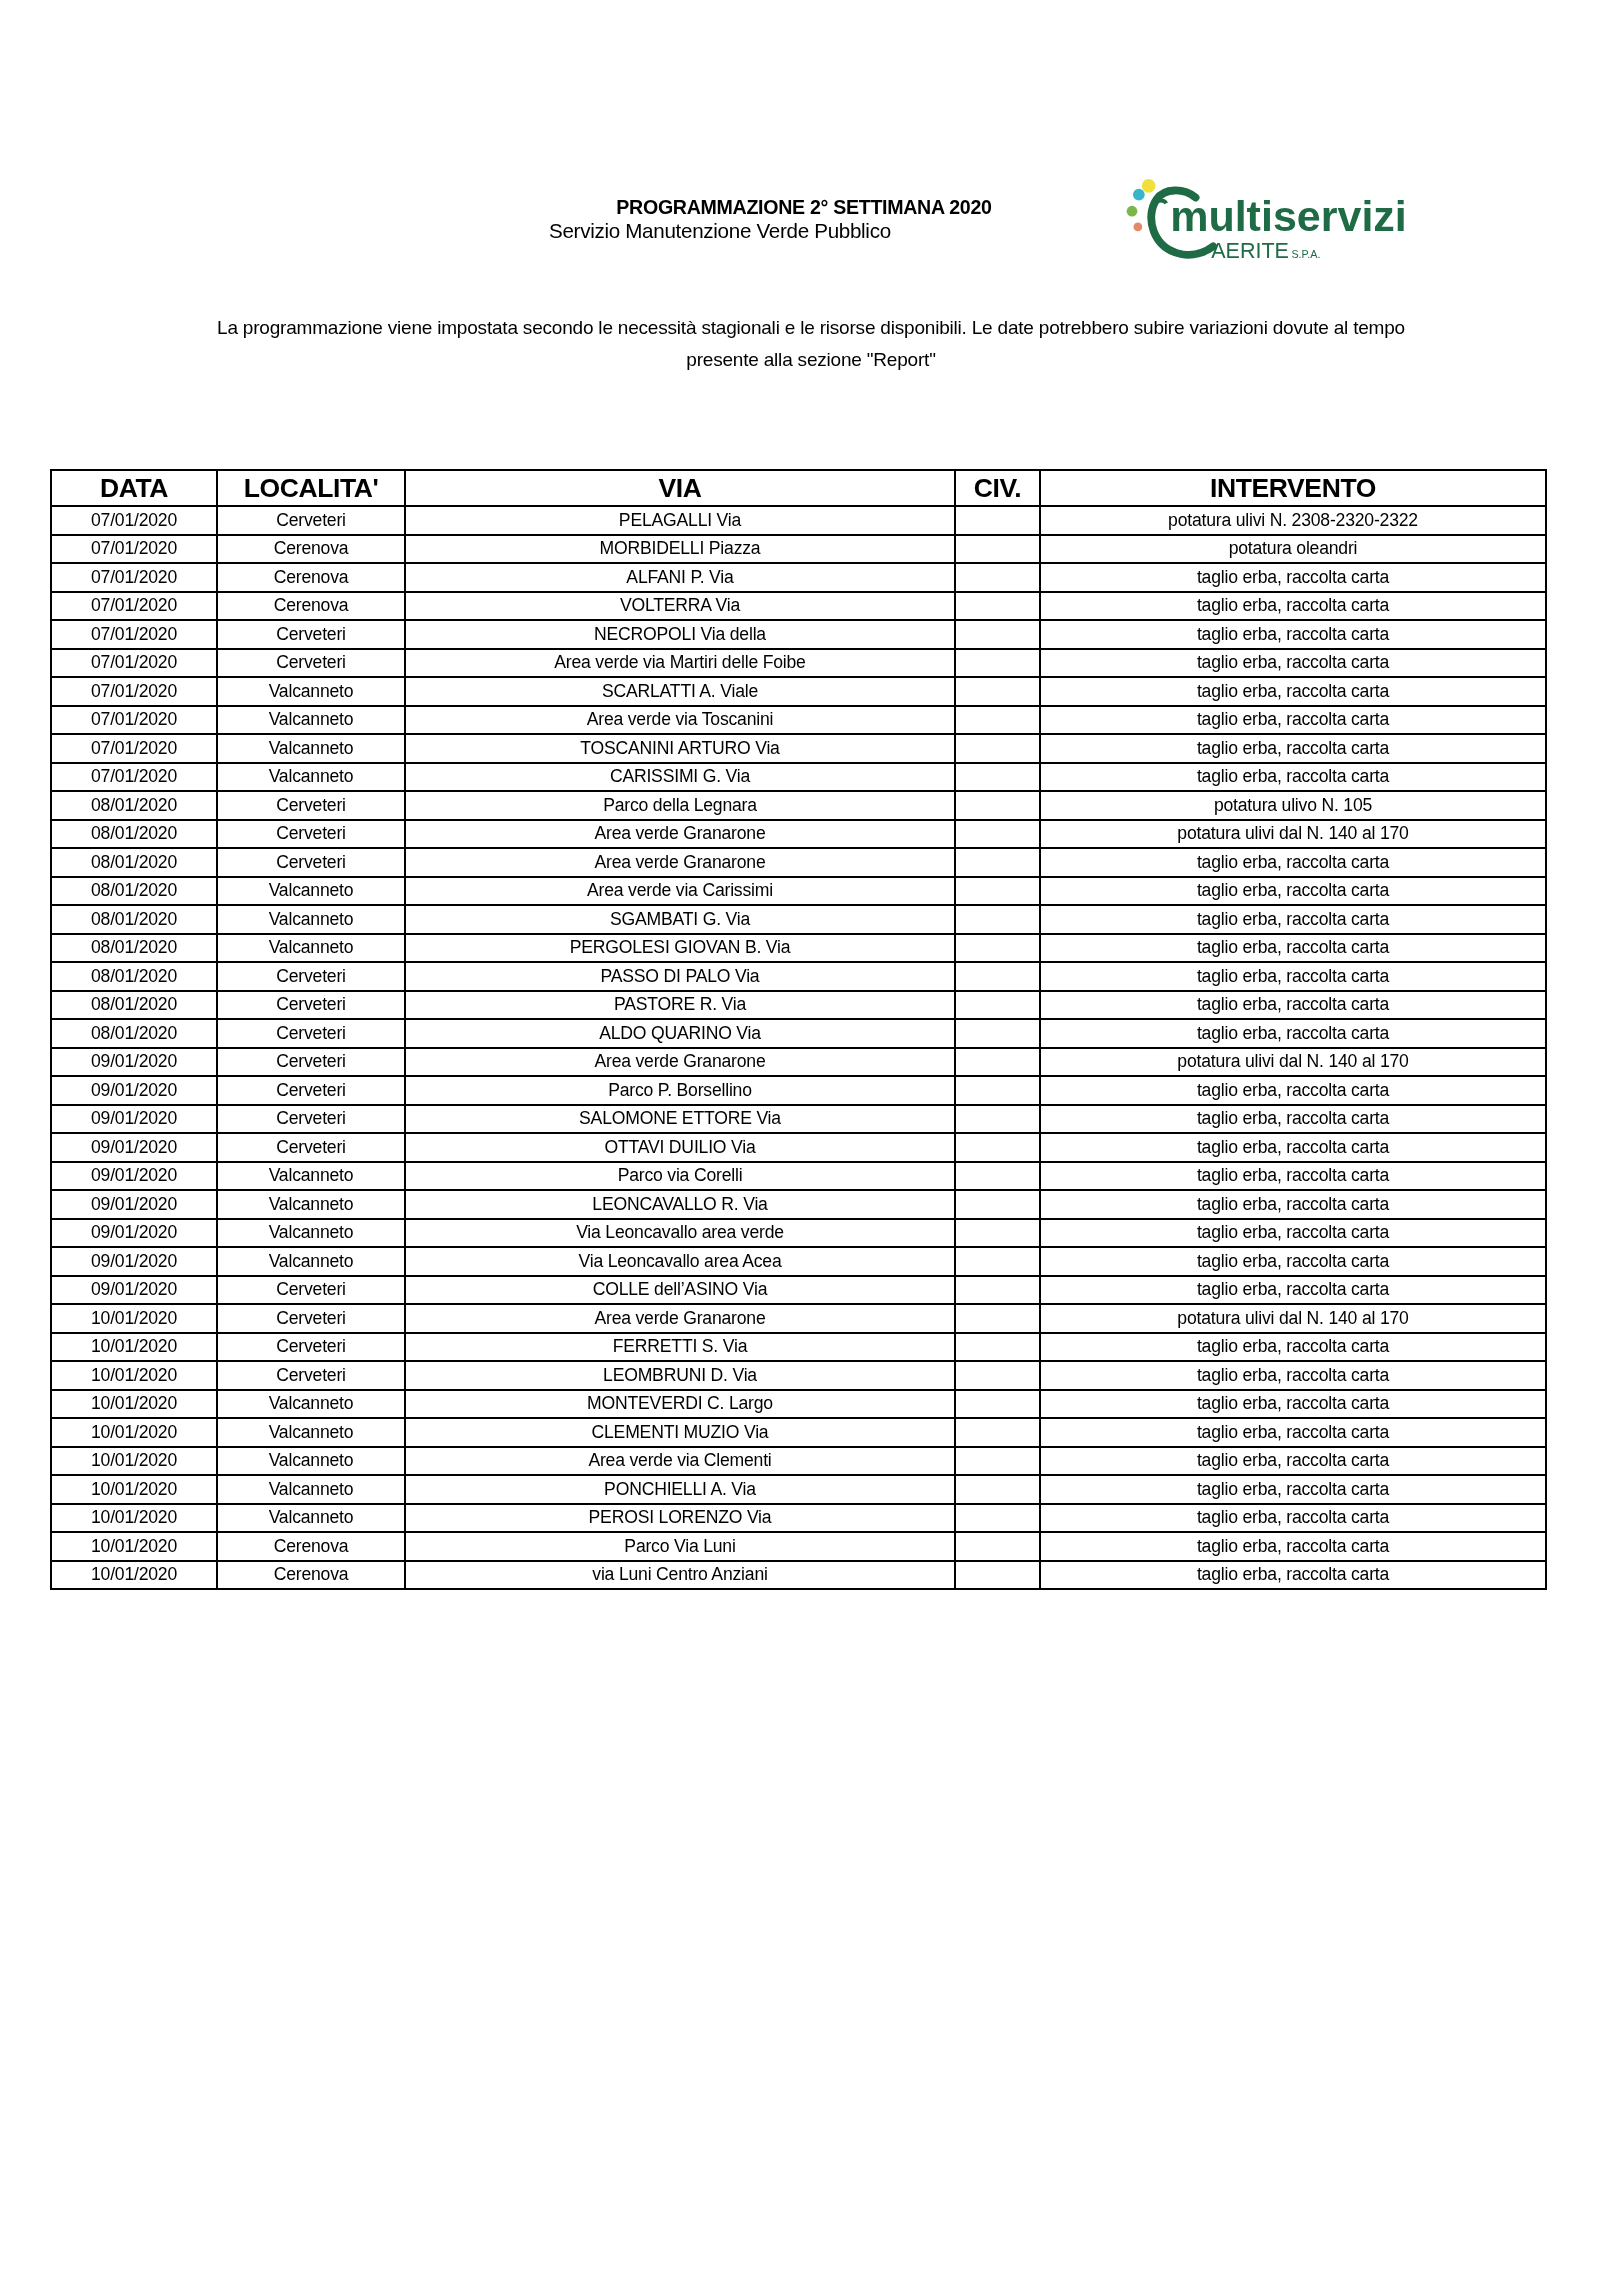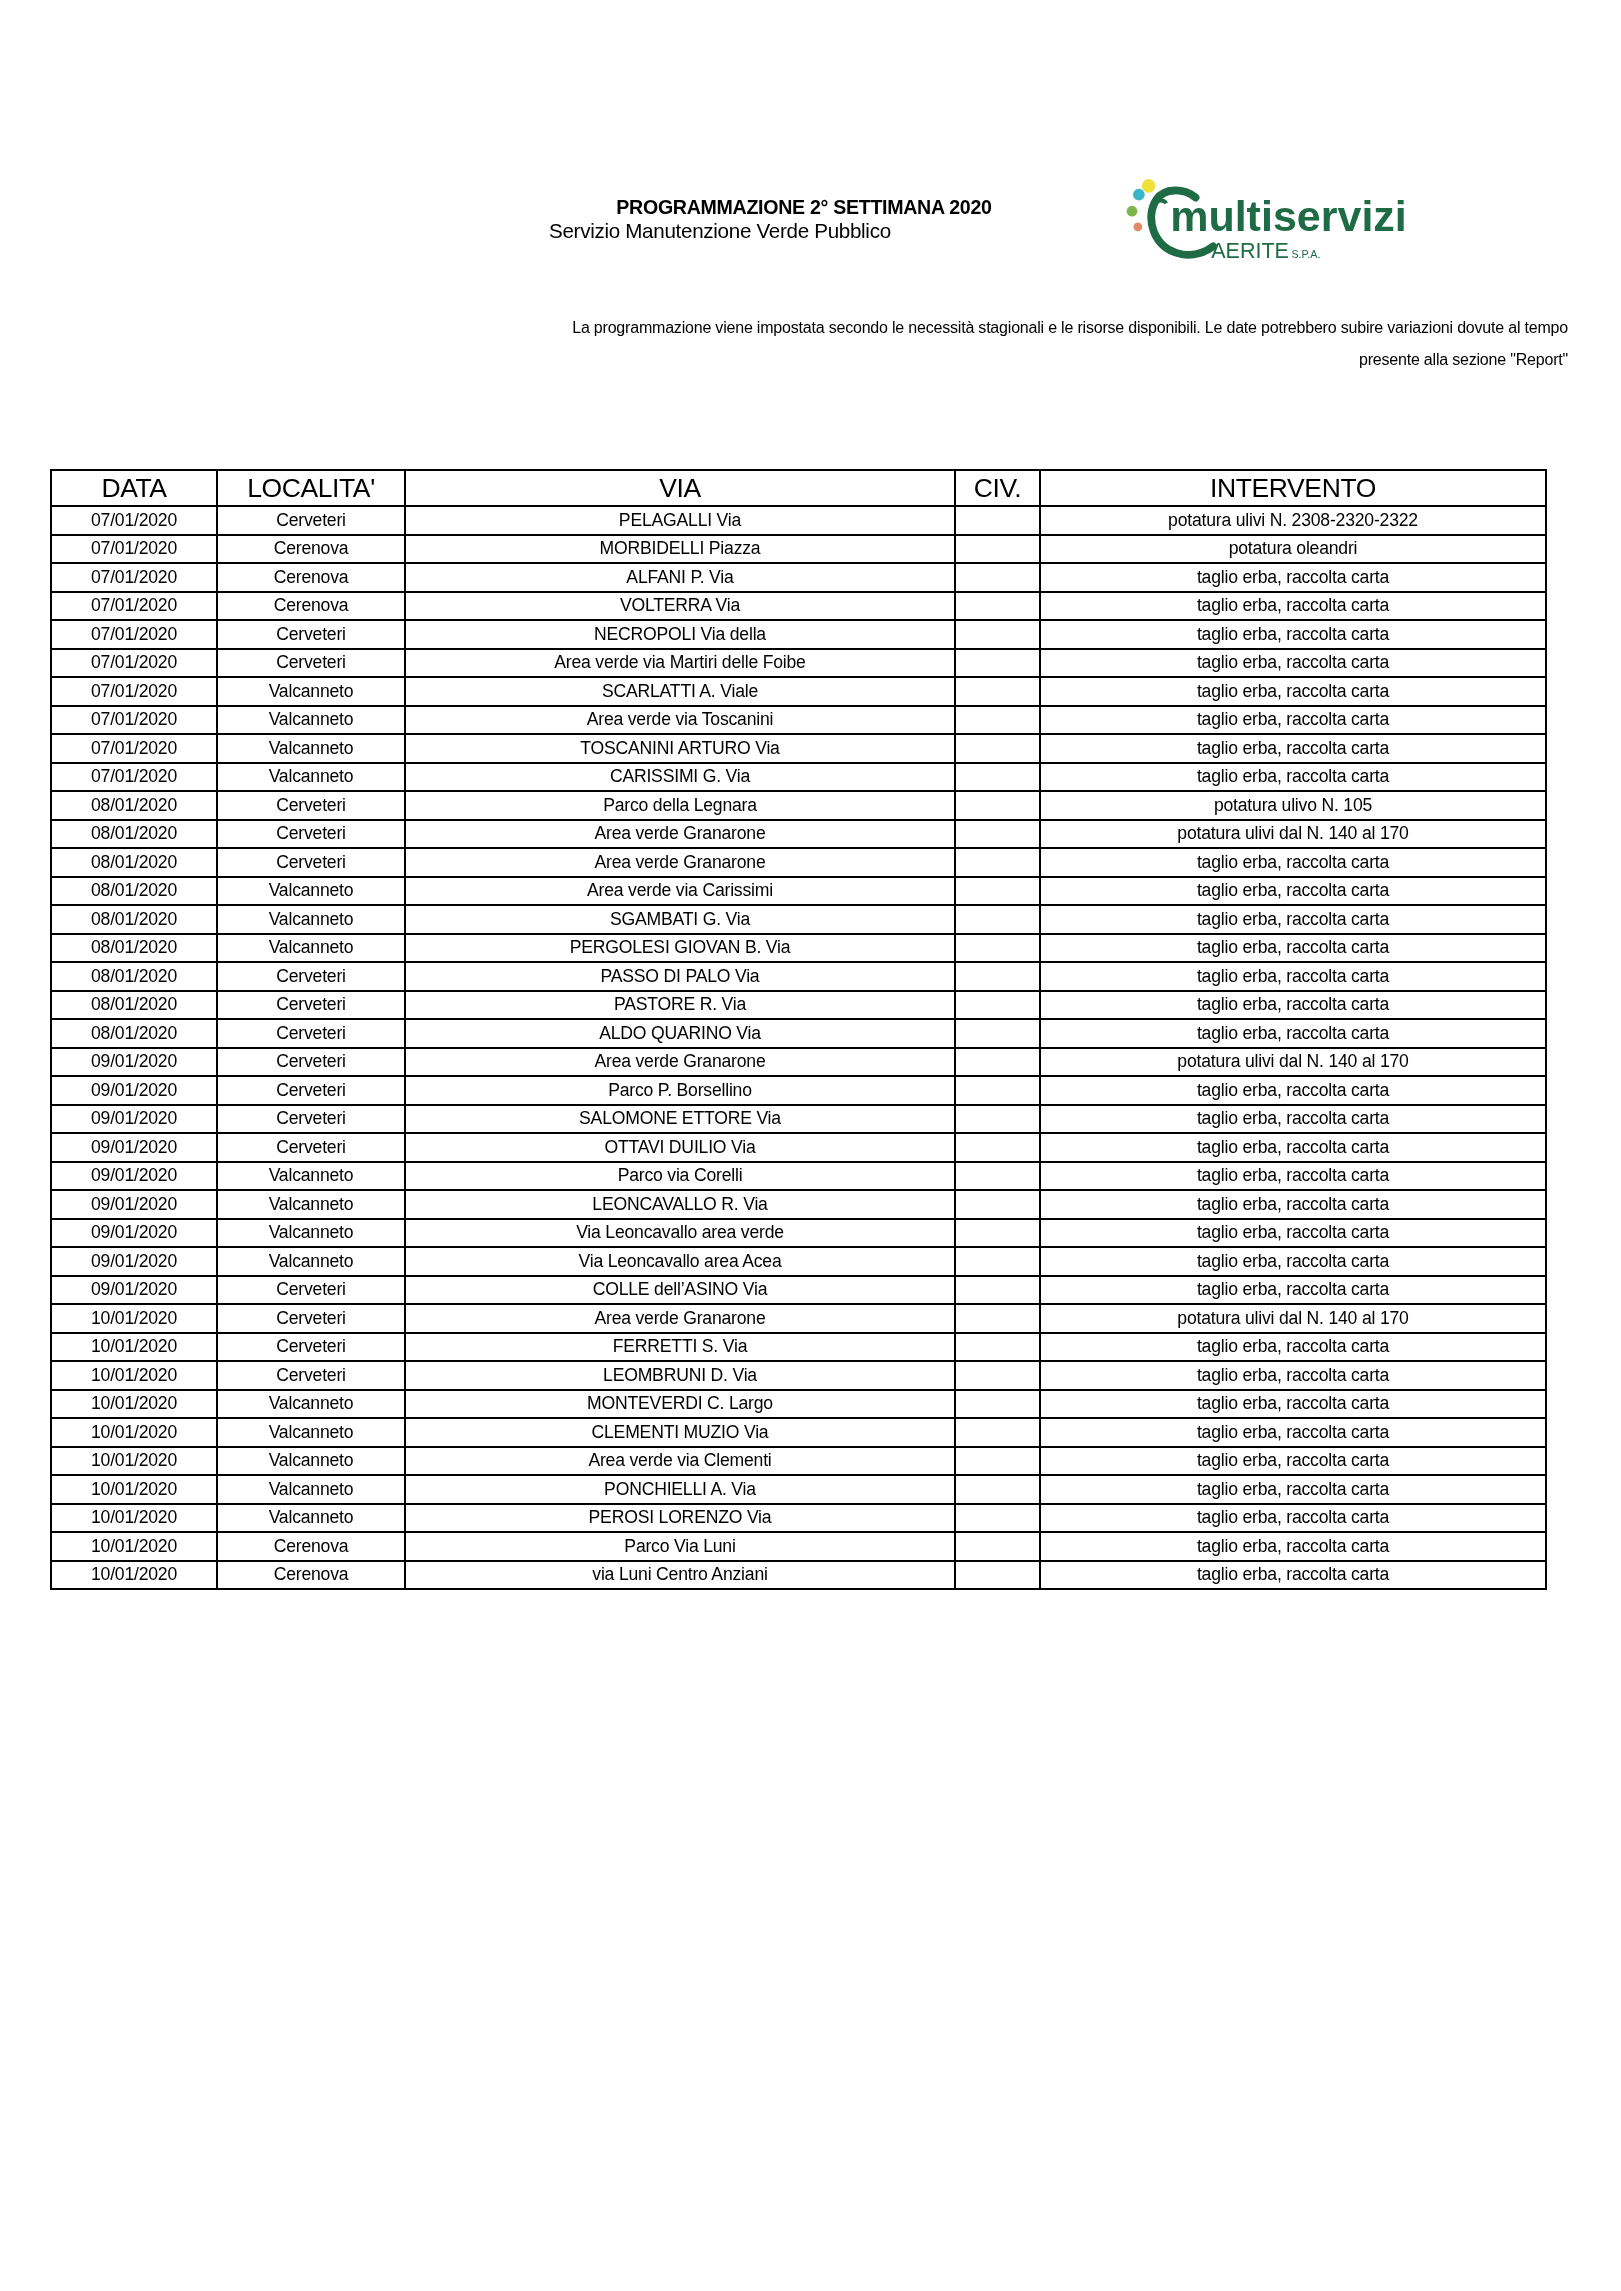--- a/index.html
+++ b/index.html
@@ -1,23 +1,23 @@
 <!DOCTYPE html>
 <html><head>
 <meta charset="utf-8">
 <style>
   html, body { margin: 0; padding: 0; background: #ffffff; }
   body { width: 1621px; height: 2292px; position: relative; font-family: "Liberation Sans", sans-serif; color: #000; }
   .title { position: absolute; left: 549px; top: 196px; width: 510px; text-align: center; font-weight: bold; font-size: 19.6px; letter-spacing: -0.3px; }
   .subtitle { position: absolute; left: 549px; top: 219px; width: 510px; font-size: 20.6px; letter-spacing: -0.3px; }
   .logo { position: absolute; left: 1125px; top: 178px; width: 323px; height: 88px; }
-  .intro { position: absolute; left: 54px; top: 312px; width: 1514px; text-align: right; font-size: 16px; line-height: 32px; letter-spacing: -0.2px; }
+  .intro { position: absolute; left: 54px; top: 312px; width: 1514px; text-align: center; font-size: 19px; line-height: 32px; letter-spacing: -0.2px; }
   table.sched { position: absolute; left: 50px; top: 469px; border-collapse: collapse; table-layout: fixed; width: 1495px; }
   table.sched th, table.sched td { border: 2.9px solid #000; text-align: center; padding: 0; overflow: hidden; white-space: nowrap; }
-  table.sched th { height: 34px; font-size: 26.5px; font-weight: normal; letter-spacing: -0.4px; }
+  table.sched th { height: 34px; font-size: 26.5px; font-weight: bold; letter-spacing: -0.4px; }
   table.sched td { height: 26.5px; font-size: 17.6px; line-height: 23.5px; letter-spacing: -0.2px; }
   col.c-data { width: 166px; }
   col.c-loc { width: 188px; }
   col.c-via { width: 550px; }
   col.c-civ { width: 85px; }
   col.c-int { width: 506px; }
 </style>
 </head>
 <body>
 

